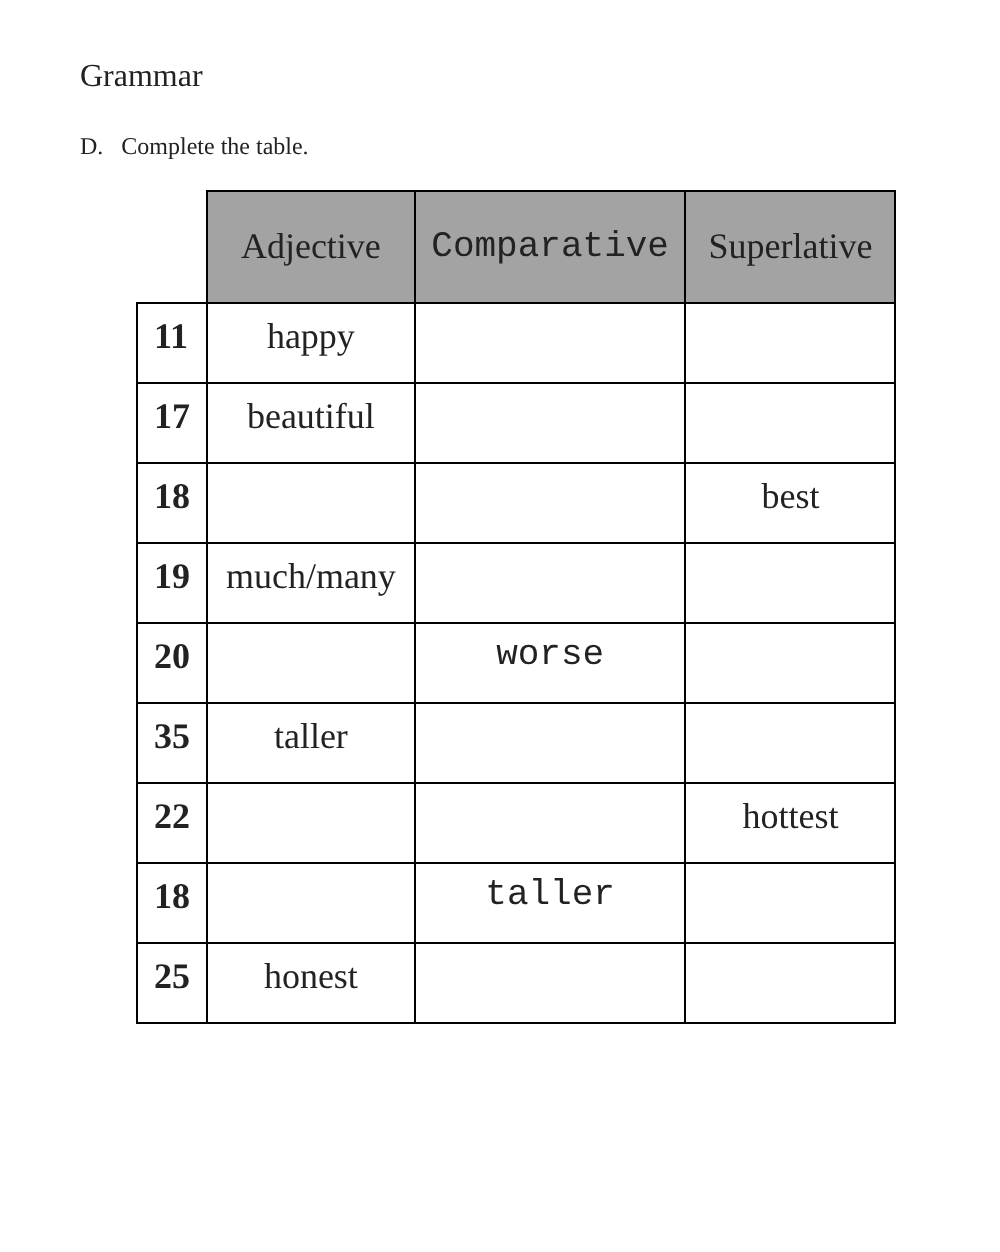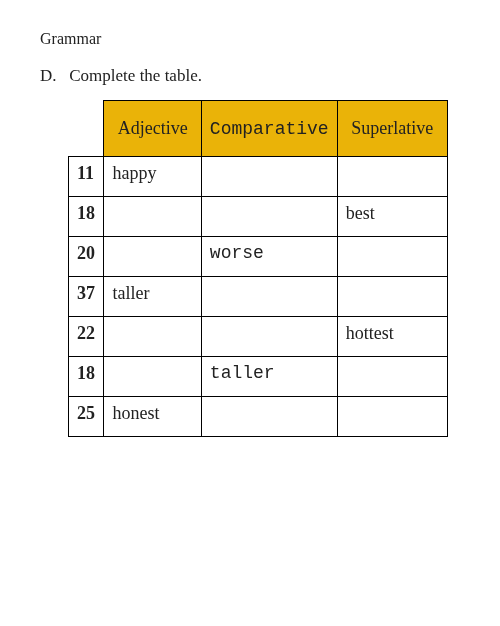--- a/index.html
+++ b/index.html
@@ -12,44 +12,44 @@
       color: #222;
       background: #fff;
       font-size: 18px;
       width: 500px;
     }
     .section-title {
       font-size: 16px;
       margin-bottom: 18px;
     }
     .instruction {
-      font-size: 17px;
+      font-size: 12px;
       margin-bottom: 14px;
     }
     .instruction-label {
       display: inline;
     }
     .instruction-text {
       display: inline;
     }
     table {
       border-collapse: collapse;
       margin-left: 28px;
       width: 380px;
     }
     th, td {
       border: 1px solid #000;
       padding: 6px 8px;
       vertical-align: top;
-      text-align: left;
+      text-align: center;
       font-weight: normal;
       height: 40px;
     }
     th {
-      background: #eab308;
+      background: #a3a3a3;
       text-align: center;
       vertical-align: middle;
       height: 56px;
     }
     .corner-cell {
       border-top: none;
       border-left: none;
       background: #fff;
     }
     .num-col {
@@ -82,33 +82,45 @@
     </tr>
   </thead>
   <tbody id="table-body">
       <tr>
         <td class="num-col">11</td>
         <td class="adj-col">happy</td>
         <td class="comp-col"></td>
         <td class="sup-col"></td>
       </tr>
       <tr>
+        <td class="num-col">17</td>
+        <td class="adj-col">beautiful</td>
+        <td class="comp-col"></td>
+        <td class="sup-col"></td>
+      </tr>
+      <tr>
         <td class="num-col">18</td>
         <td class="adj-col"></td>
         <td class="comp-col"></td>
         <td class="sup-col">best</td>
+      </tr>
+      <tr>
+        <td class="num-col">19</td>
+        <td class="adj-col">much/many</td>
+        <td class="comp-col"></td>
+        <td class="sup-col"></td>
       </tr>
       <tr>
         <td class="num-col">20</td>
         <td class="adj-col"></td>
         <td class="comp-col">worse</td>
         <td class="sup-col"></td>
       </tr>
       <tr>
-        <td class="num-col">37</td>
+        <td class="num-col">35</td>
         <td class="adj-col">taller</td>
         <td class="comp-col"></td>
         <td class="sup-col"></td>
       </tr>
       <tr>
         <td class="num-col">22</td>
         <td class="adj-col"></td>
         <td class="comp-col"></td>
         <td class="sup-col">hottest</td>
       </tr>

